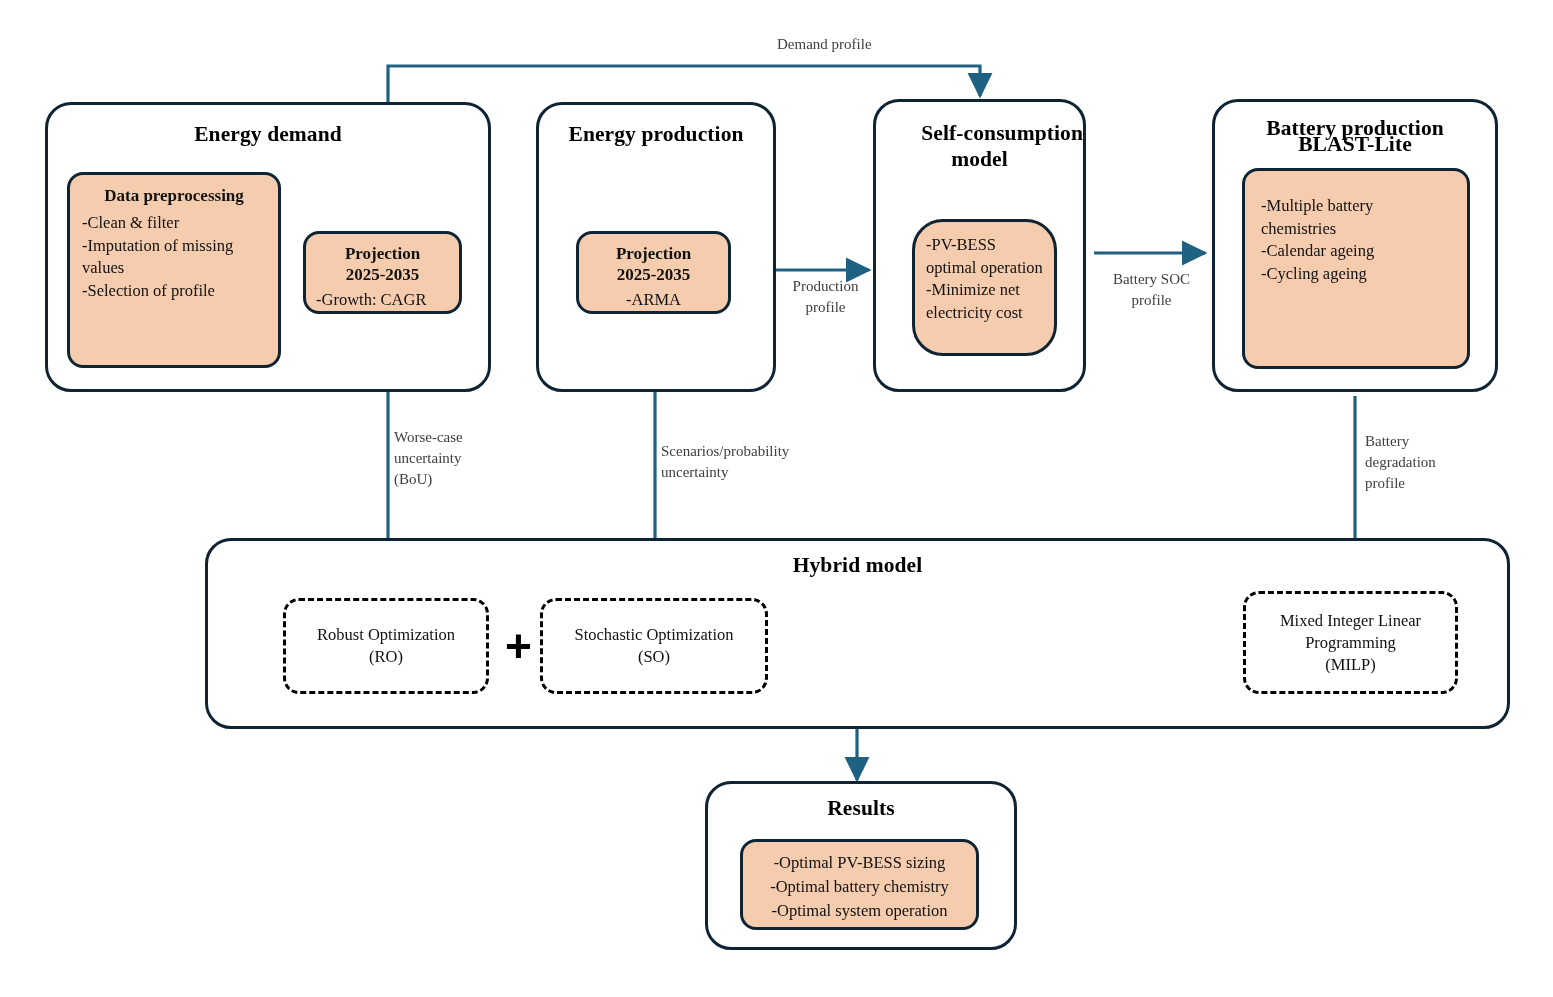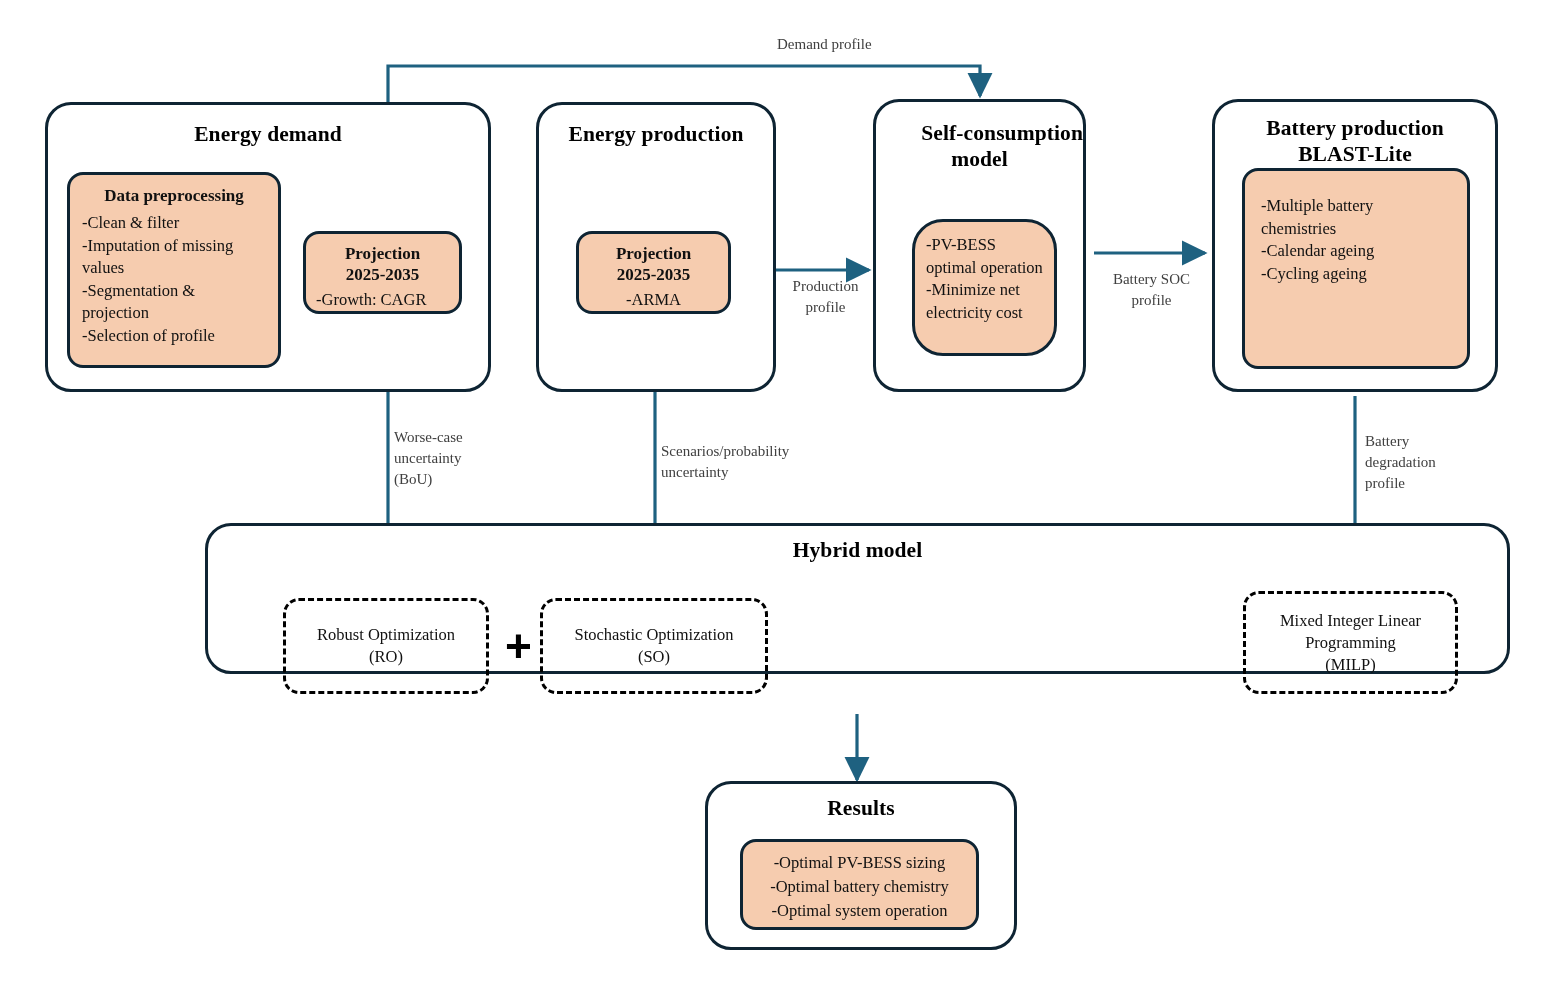--- a/index.html
+++ b/index.html
@@ -140,21 +140,20 @@
 
   <div class="outer-box" style="left:45px; top:102px; width:446px; height:290px;">
     <div class="outer-title" style="top:16px;">Energy demand</div>
   </div>
 
   <div class="inner-box" style="left:67px; top:172px; width:214px; height:196px; padding:10px 12px;">
     <div class="inner-title left" style="text-align:center;">Data preprocessing</div>
     <div class="inner-lines">
       <div>-Clean &amp; filter</div>
       <div>-Imputation of missing values</div>
-      <div>-Segmentation &amp; projection</div>
       <div>-Selection of profile</div>
     </div>
   </div>
 
   <div class="inner-box" style="left:303px; top:231px; width:159px; height:83px; padding:9px 10px;">
     <div class="inner-title" style="margin:0;">Projection</div>
     <div class="inner-title" style="margin:0 0 4px 0;">2025-2035</div>
     <div class="inner-lines">-Growth: CAGR</div>
   </div>
 
@@ -175,32 +174,32 @@
 
   <div class="inner-box" style="left:912px; top:219px; width:145px; height:137px; padding:12px 11px;border-radius:31px;">
     <div class="inner-lines">
       <div>-PV-BESS optimal operation</div>
       <div>-Minimize net electricity cost</div>
     </div>
   </div>
 
   <div class="outer-box" style="left:1212px; top:99px; width:286px; height:293px;">
     <div class="outer-title" style="top:13px;">Battery production</div>
-    <div class="outer-title" style="top:39px;">BLAST-Lite</div>
+    <div class="outer-title" style="top:29px;">BLAST-Lite</div>
   </div>
 
   <div class="inner-box" style="left:1242px; top:168px; width:228px; height:201px; padding:24px 16px;">
     <div class="inner-lines">
       <div>-Multiple battery chemistries</div>
       <div>-Calendar ageing</div>
       <div>-Cycling ageing</div>
     </div>
   </div>
 
-  <div class="outer-box" style="left:205px; top:523px; width:1305px; height:151px;padding-left:48px;">
+  <div class="outer-box" style="left:205px; top:538px; width:1305px; height:191px;padding-left:48px;">
     <div class="outer-title" style="top:11px;">Hybrid model</div>
   </div>
 
   <div class="dashed-box" style="left:283px; top:598px; width:206px; height:96px;">
     <span style="white-space:pre-line;">Robust Optimization
 (RO)</span>
   </div>
 
   <div class="plus-sign" style="left:505px; top:623px;">
     <span>+</span>

